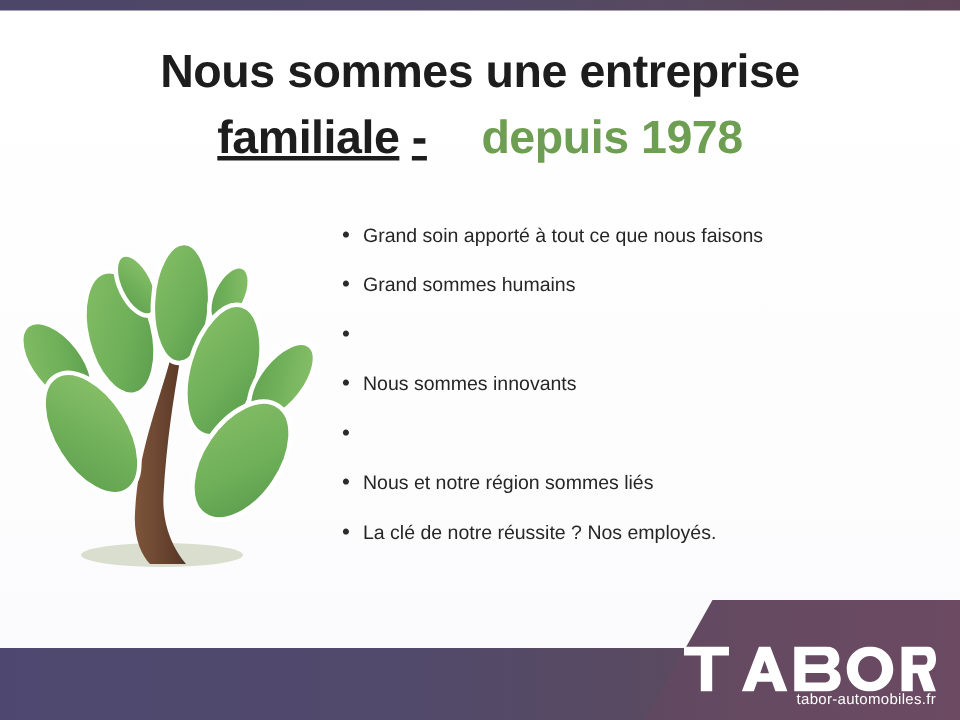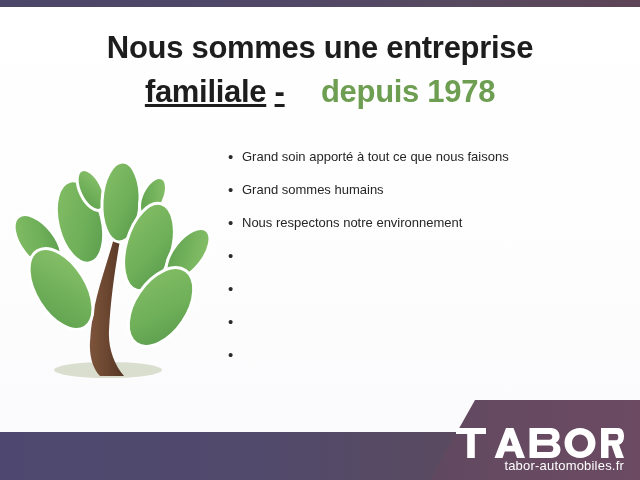--- a/index.html
+++ b/index.html
@@ -133,21 +133,21 @@
     width: 210px;
     text-align: right;
   }
   .logo-mark {
     display: block;
     margin-left: auto;
   }
   .logo-tagline {
     display: block;
     margin-top: 1px;
-    font-size: 13px;
+    font-size: 10px;
     color: #ffffff;
     letter-spacing: 0.2px;
     line-height: 1;
   }
 </style>
 </head>
 <body>
 
 <div class="slide">
 
@@ -206,33 +206,35 @@
     <div class="bullet-row">
       <span class="bullet-dot">•</span>
       <span class="bullet-text">Grand soin apporté à tout ce que nous faisons</span>
     </div>
     <div class="bullet-row">
       <span class="bullet-dot">•</span>
       <span class="bullet-text">Grand sommes humains</span>
     </div>
     <div class="bullet-row">
       <span class="bullet-dot">•</span>
-      <span class="bullet-text">Nous respectons notre environnement</span>
-    </div>
-    <div class="bullet-row">
-      <span class="bullet-dot">•</span>
-    </div>
-    <div class="bullet-row">
-      <span class="bullet-dot">•</span>
-    </div>
-    <div class="bullet-row">
-      <span class="bullet-dot">•</span>
-    </div>
-    <div class="bullet-row">
-      <span class="bullet-dot">•</span>
+    </div>
+    <div class="bullet-row">
+      <span class="bullet-dot">•</span>
+      <span class="bullet-text">Nous sommes innovants</span>
+    </div>
+    <div class="bullet-row">
+      <span class="bullet-dot">•</span>
+    </div>
+    <div class="bullet-row">
+      <span class="bullet-dot">•</span>
+      <span class="bullet-text">Nous et notre région sommes liés</span>
+    </div>
+    <div class="bullet-row">
+      <span class="bullet-dot">•</span>
+      <span class="bullet-text">La clé de notre réussite ? Nos employés.</span>
     </div>
   </div>
 
   <div class="bottom-band">
     <div class="band-left"></div>
     <div class="band-right"></div>
   </div>
 
   <div class="logo-block">
     <svg class="logo-mark" width="168" height="30" viewBox="0 0 168 30" xmlns="http://www.w3.org/2000/svg">

